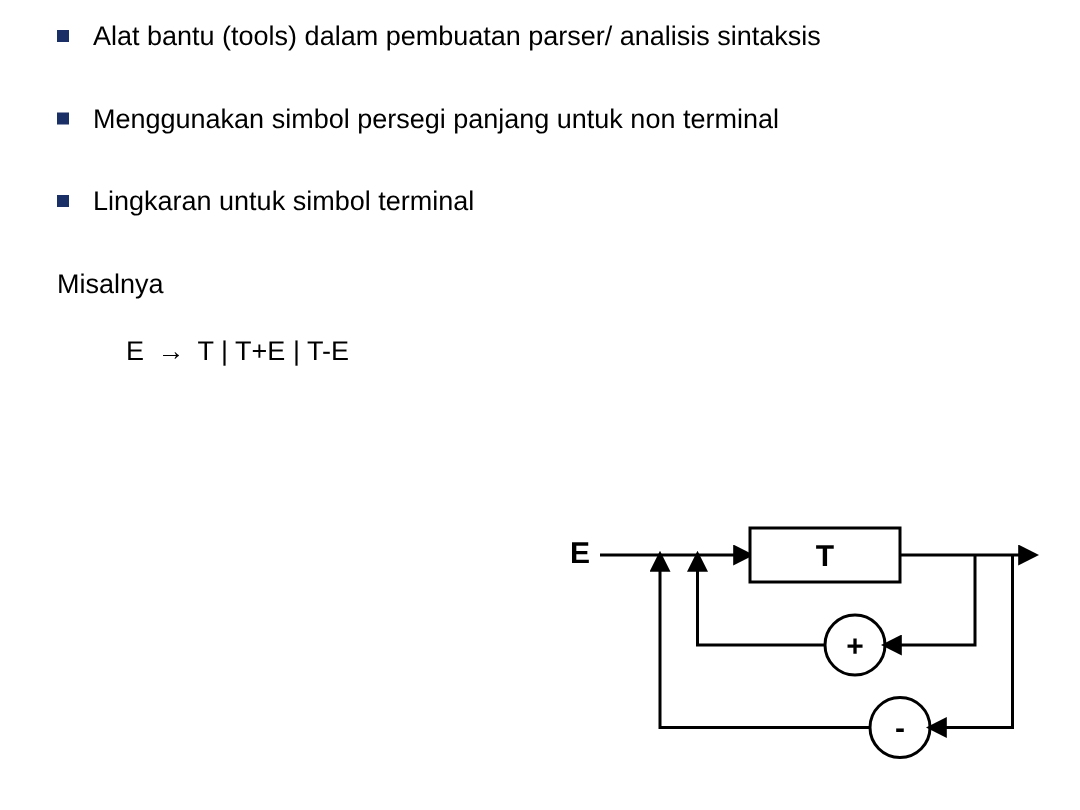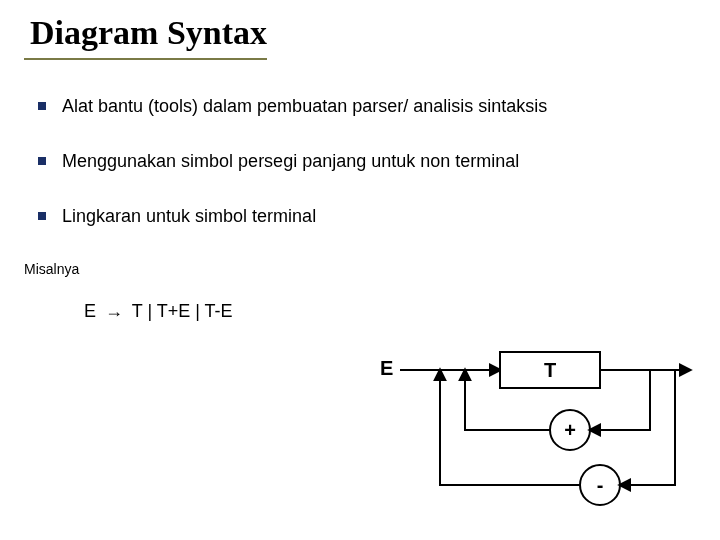--- a/index.html
+++ b/index.html
@@ -46,22 +46,22 @@
   ul.bullets li::before {
     content: "";
     position: absolute;
     left: 0;
     top: 6px;
     width: 8px;
     height: 8px;
     background: #1a2f66;
   }
   .example-label {
-    font-size: 14px;
-    margin: 8px 0 24px 0;
+    font-size: 18px;
+    margin: 8px 0 24px 14px;
   }
   .grammar {
     font-size: 18px;
     margin-left: 60px;
   }
   .arrow-sym {
     display: inline-block;
     padding: 0 4px;
   }
   .diagram {
@@ -101,23 +101,20 @@
     font-family: Arial, Helvetica, sans-serif;
     font-size: 20px;
     font-weight: bold;
   }
 </style>
 </head>
 <body>
 
 <div class="slide">
 
-  <div class="title-wrap">
-    <h1 class="title">Diagram Syntax</h1>
-  </div>
 
   <ul class="bullets">
     <li>Alat bantu (tools) dalam pembuatan parser/ analisis sintaksis</li>
     <li>Menggunakan simbol persegi panjang untuk non terminal</li>
     <li>Lingkaran untuk simbol terminal</li>
   </ul>
 
   <div class="example-label">Misalnya</div>
 
   <div class="grammar">

